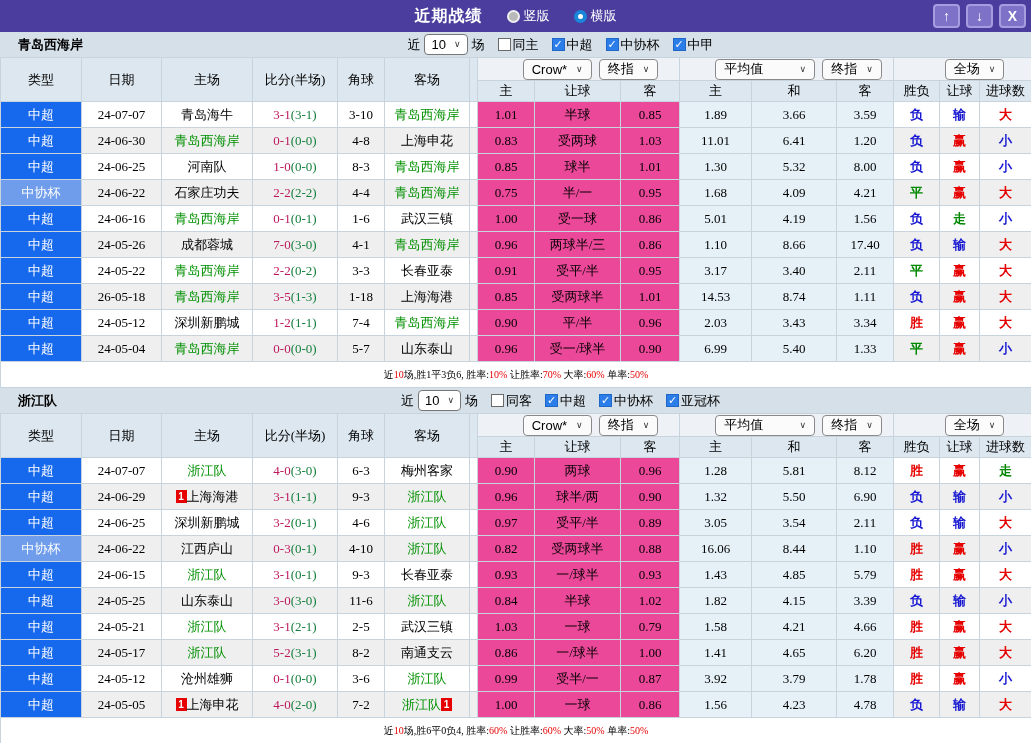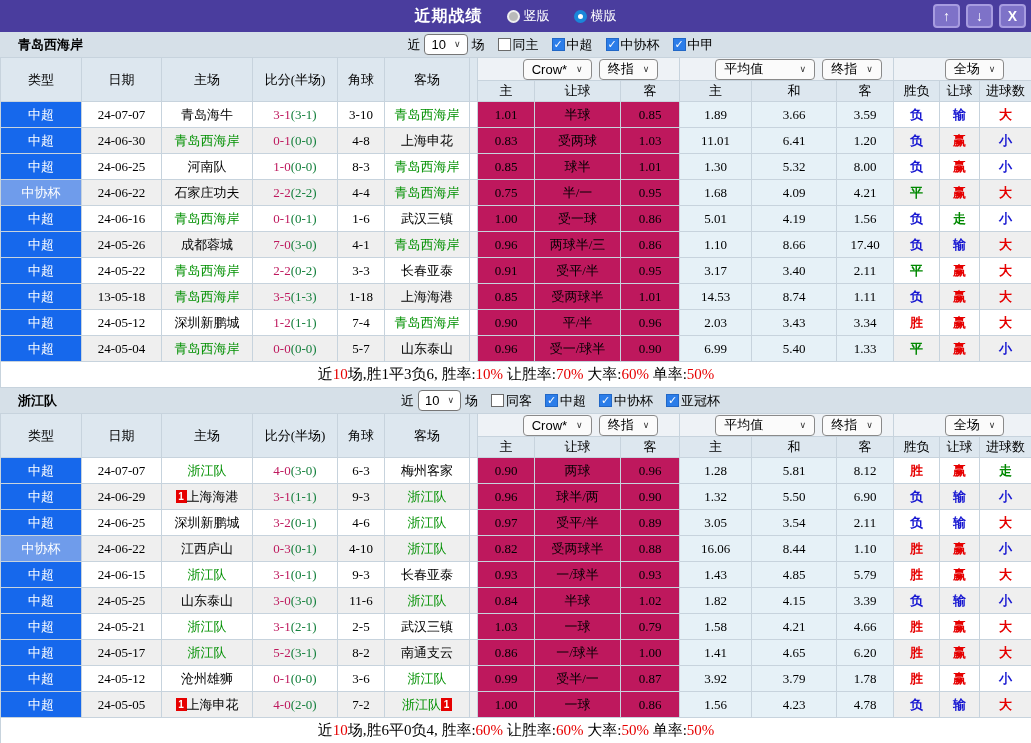--- a/index.html
+++ b/index.html
@@ -44,32 +44,32 @@
   .ddwrap{display:flex;align-items:center;justify-content:center;gap:7px;}
   .dd{display:inline-flex;align-items:center;gap:9px;background:#fbfbfb;border:1px solid #8a8a8a;
     border-radius:4px;padding:0 8px;height:19px;font-size:13px;cursor:pointer;
     font-family:"Liberation Sans",sans-serif;}
   .dd.wide{min-width:82px;justify-content:space-between;}
   tbody td{height:25px;font-size:13px;}
   tr.even td.p{background:#efefef;}
   td.type{color:#fff;}
   td.type-primary{background:#1668ec;}
   td.type-secondary{background:#6f9ceb;}
-  td.oddsc{background:#be185d;margin-left:24px;}
+  td.oddsc{background:#ec4899;margin-left:24px;}
   td.avgc{background:#e6f1f7;}
   td.resc{font-weight:bold;}
   .red{color:#e60000;}
   .blue{color:#1616d1;}
   .green{color:#008800;}
   .focal{color:#009000;}
   .ft{color:#be185d;}
   .ht{color:#15803d;margin-top:21px;}
   .badge{display:inline-block;background:#e60000;color:#fff;font-size:10px;font-weight:bold;
     width:11px;height:13px;line-height:13px;vertical-align:1px;font-family:"Liberation Sans",sans-serif;}
-  tfoot td{height:25px;background:#fff;font-size:15px;}
+  tfoot td{height:25px;background:#fff;font-size:10px;}
 </style>
 </head>
 <body>
 
 <div class="titlebar">
   <div class="tb-center">
     <span class="tb-title">近期战绩</span>
     <label class="radio-opt">
       <span class="radio off"></span>
       <span>竖版</span>
@@ -316,21 +316,21 @@
             <td class="oddsc">0.95</td>
             <td class="avgc">3.17</td>
             <td class="avgc">3.40</td>
             <td class="avgc">2.11</td>
             <td class="resc p green">平</td>
             <td class="resc p red">赢</td>
             <td class="resc p red">大</td>
           </tr>
           <tr class="even">
             <td class="type type-primary">中超</td>
-            <td class="p">13-05-18</td>
+            <td class="p">26-05-18</td>
             <td class="p"><span class="focal">青岛西海岸</span></td>
             <td class="p"><span class="ft">3-5</span><span class="ht">(1-3)</span></td>
             <td class="p">1-18</td>
             <td class="p"><span>上海海港</span></td>
             <td class="p spacer"></td>
             <td class="oddsc">0.85</td>
             <td class="oddsc">受两球半</td>
             <td class="oddsc">1.01</td>
             <td class="avgc">14.53</td>
             <td class="avgc">8.74</td>

